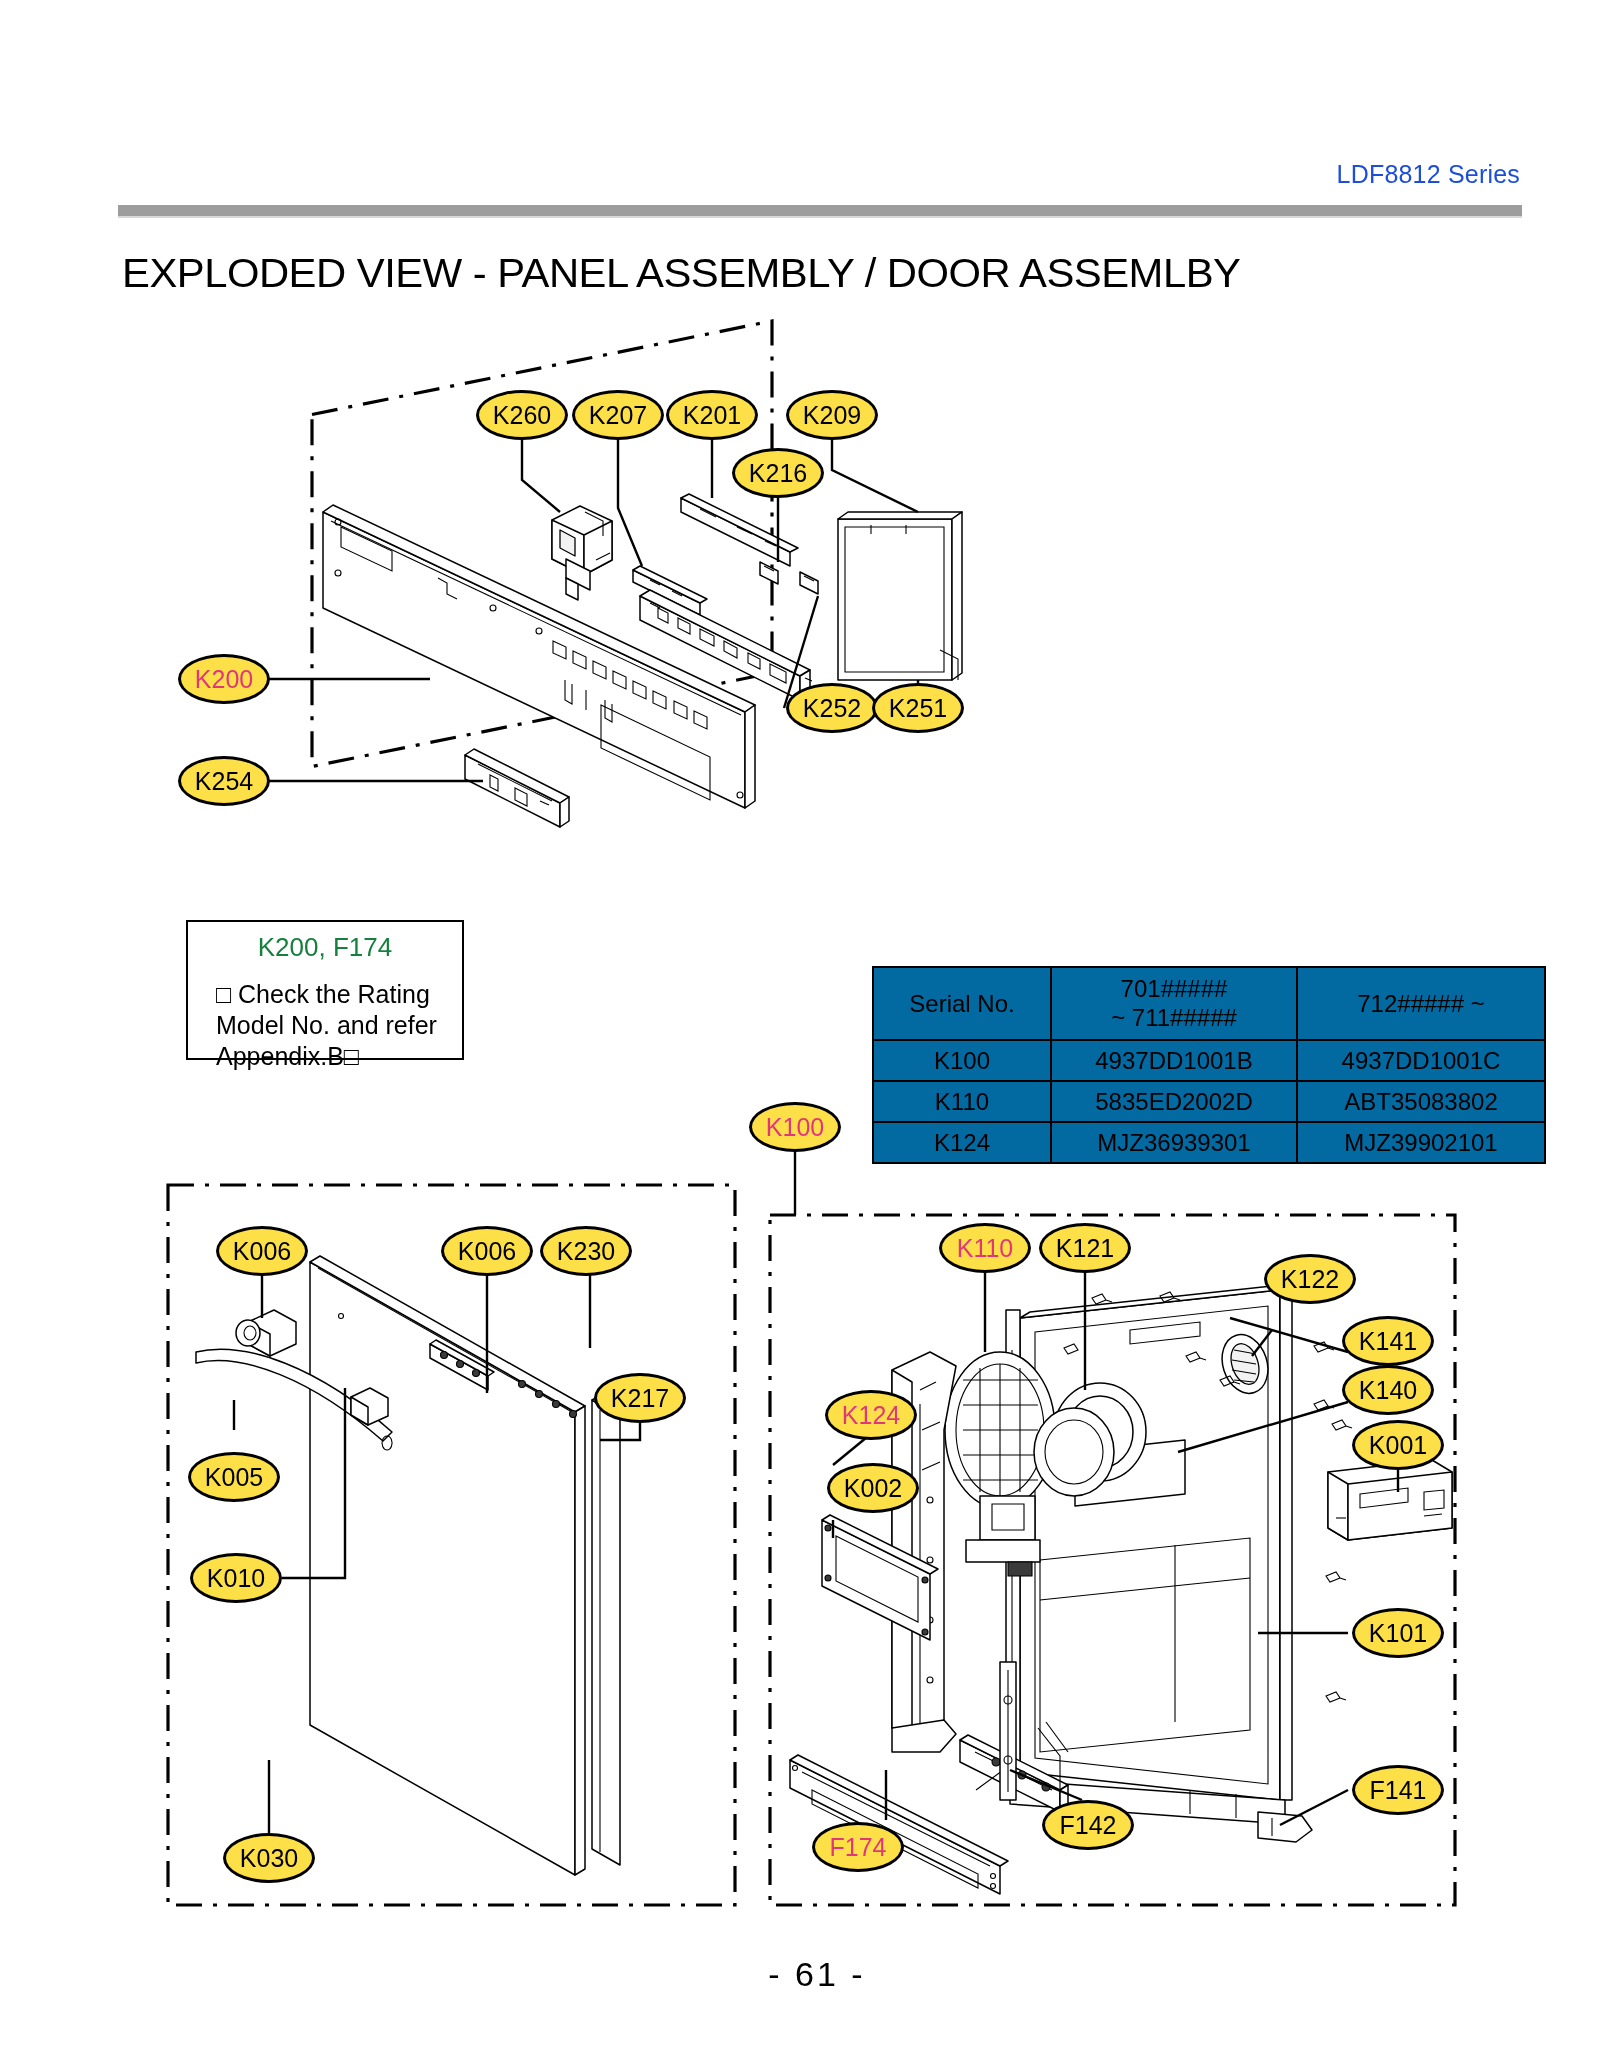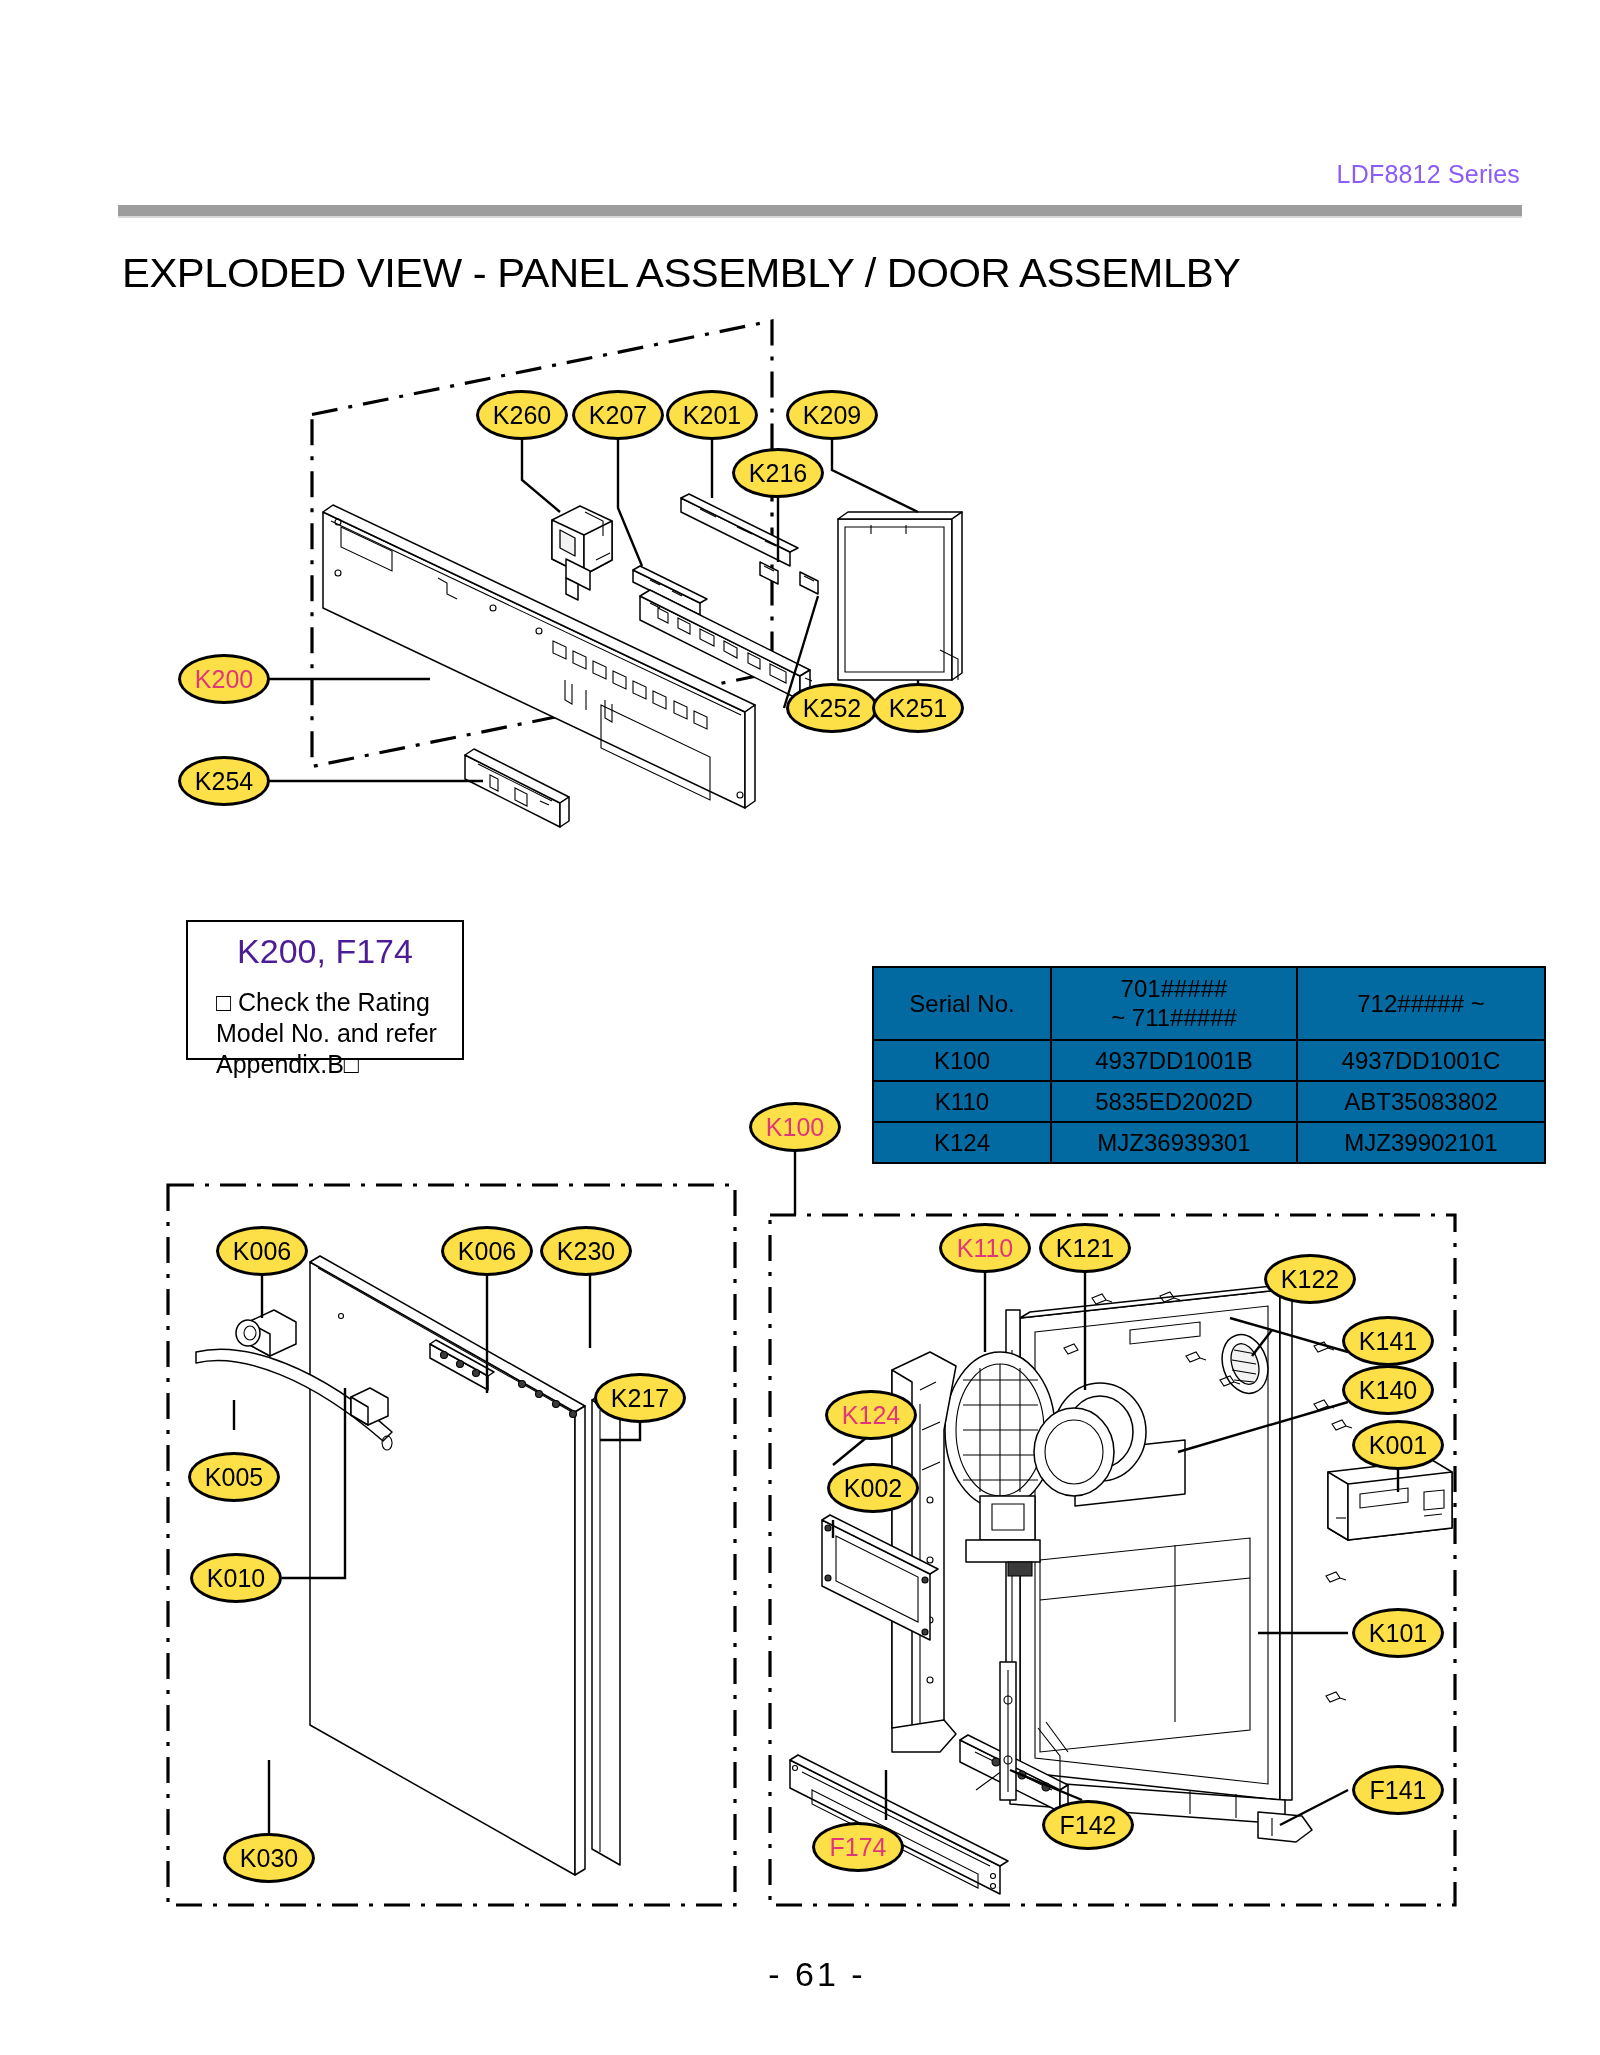--- a/index.html
+++ b/index.html
@@ -11,21 +11,21 @@
   #page{
     position:relative;
     width:1600px;
     height:2055px;
     background:#ffffff;
     overflow:hidden;
   }
   
   .hdr-series{
     position:absolute; right:80px; top:160px;
-    font-size:25px; letter-spacing:.2px; color:#8b5cf6;
+    font-size:25px; letter-spacing:.2px; color:#1d4ed8;
     white-space:nowrap;
   }
   .hdr-rule{
     position:absolute; left:118px; top:205px; width:1404px; height:11px;
     background:#9d9d9d;
     border-bottom:2px solid #d8d8d8;
   }
   .page-title{
     position:absolute; left:122px; top:250px;
     font-size:41px; font-weight:400; letter-spacing:-0.5px;
@@ -56,21 +56,21 @@
   
   .notebox{
     position:absolute;
     border:2.6px solid #000;
     background:#fff;
     box-sizing:border-box;
     padding:10px 0 14px 0;
     z-index:45;
   }
   .notebox .nb-title{
-    text-align:center; color:#4c1d95; font-size:34px; margin-bottom:16px;
+    text-align:center; color:#15803d; font-size:26px; margin-bottom:16px;
   }
   .notebox .nb-line{
     font-size:25px; line-height:1.24; padding-left:28px; white-space:nowrap;
   }
 
   
   .caution{ position:absolute; z-index:45; }
   .caution .c-head{ font-size:26px; font-weight:bold; margin-bottom:4px; }
   .caution .c-l1{ font-size:25px; line-height:1.3; white-space:nowrap;}
   .caution .c-l1 b{ font-weight:bold; }

